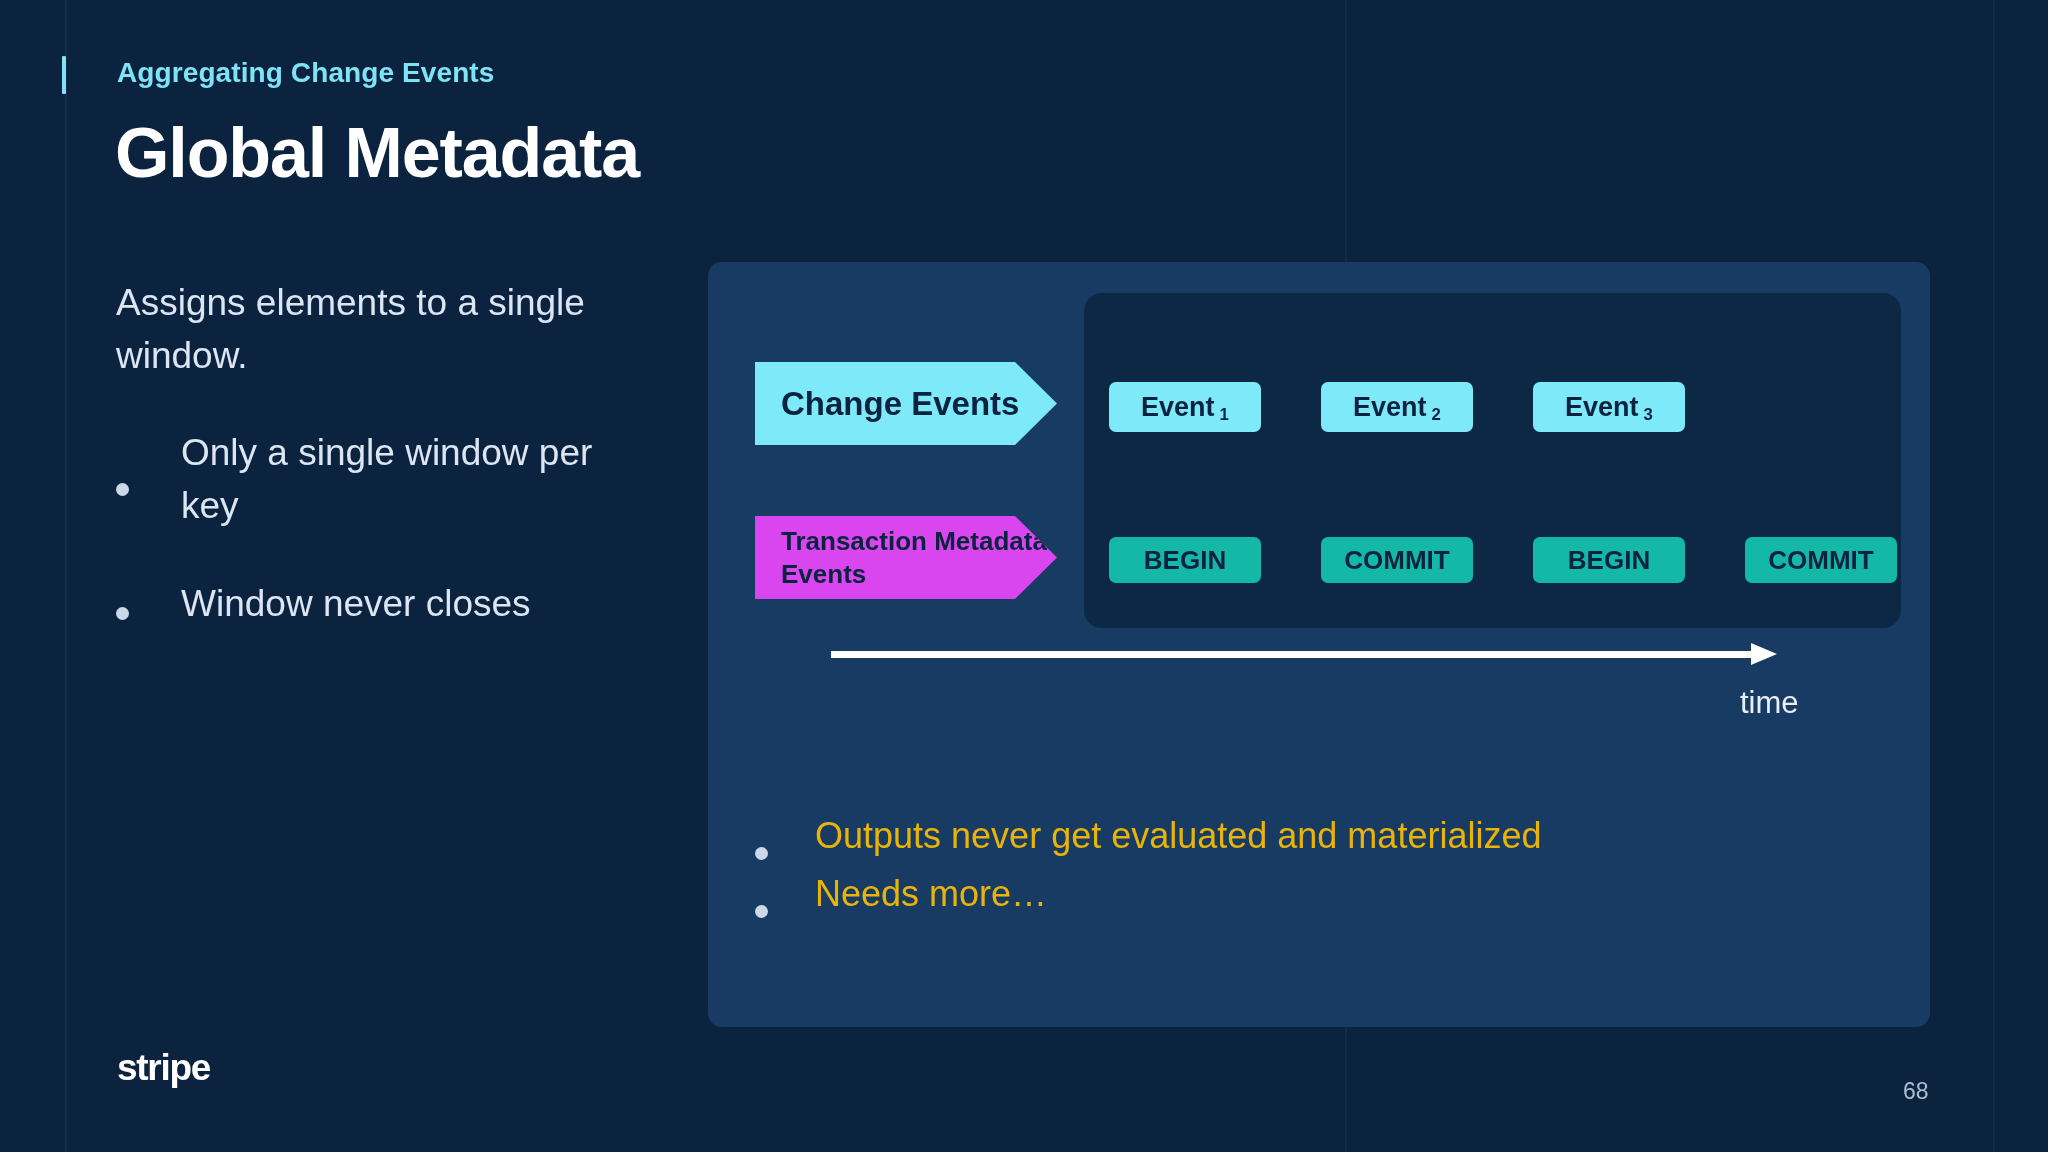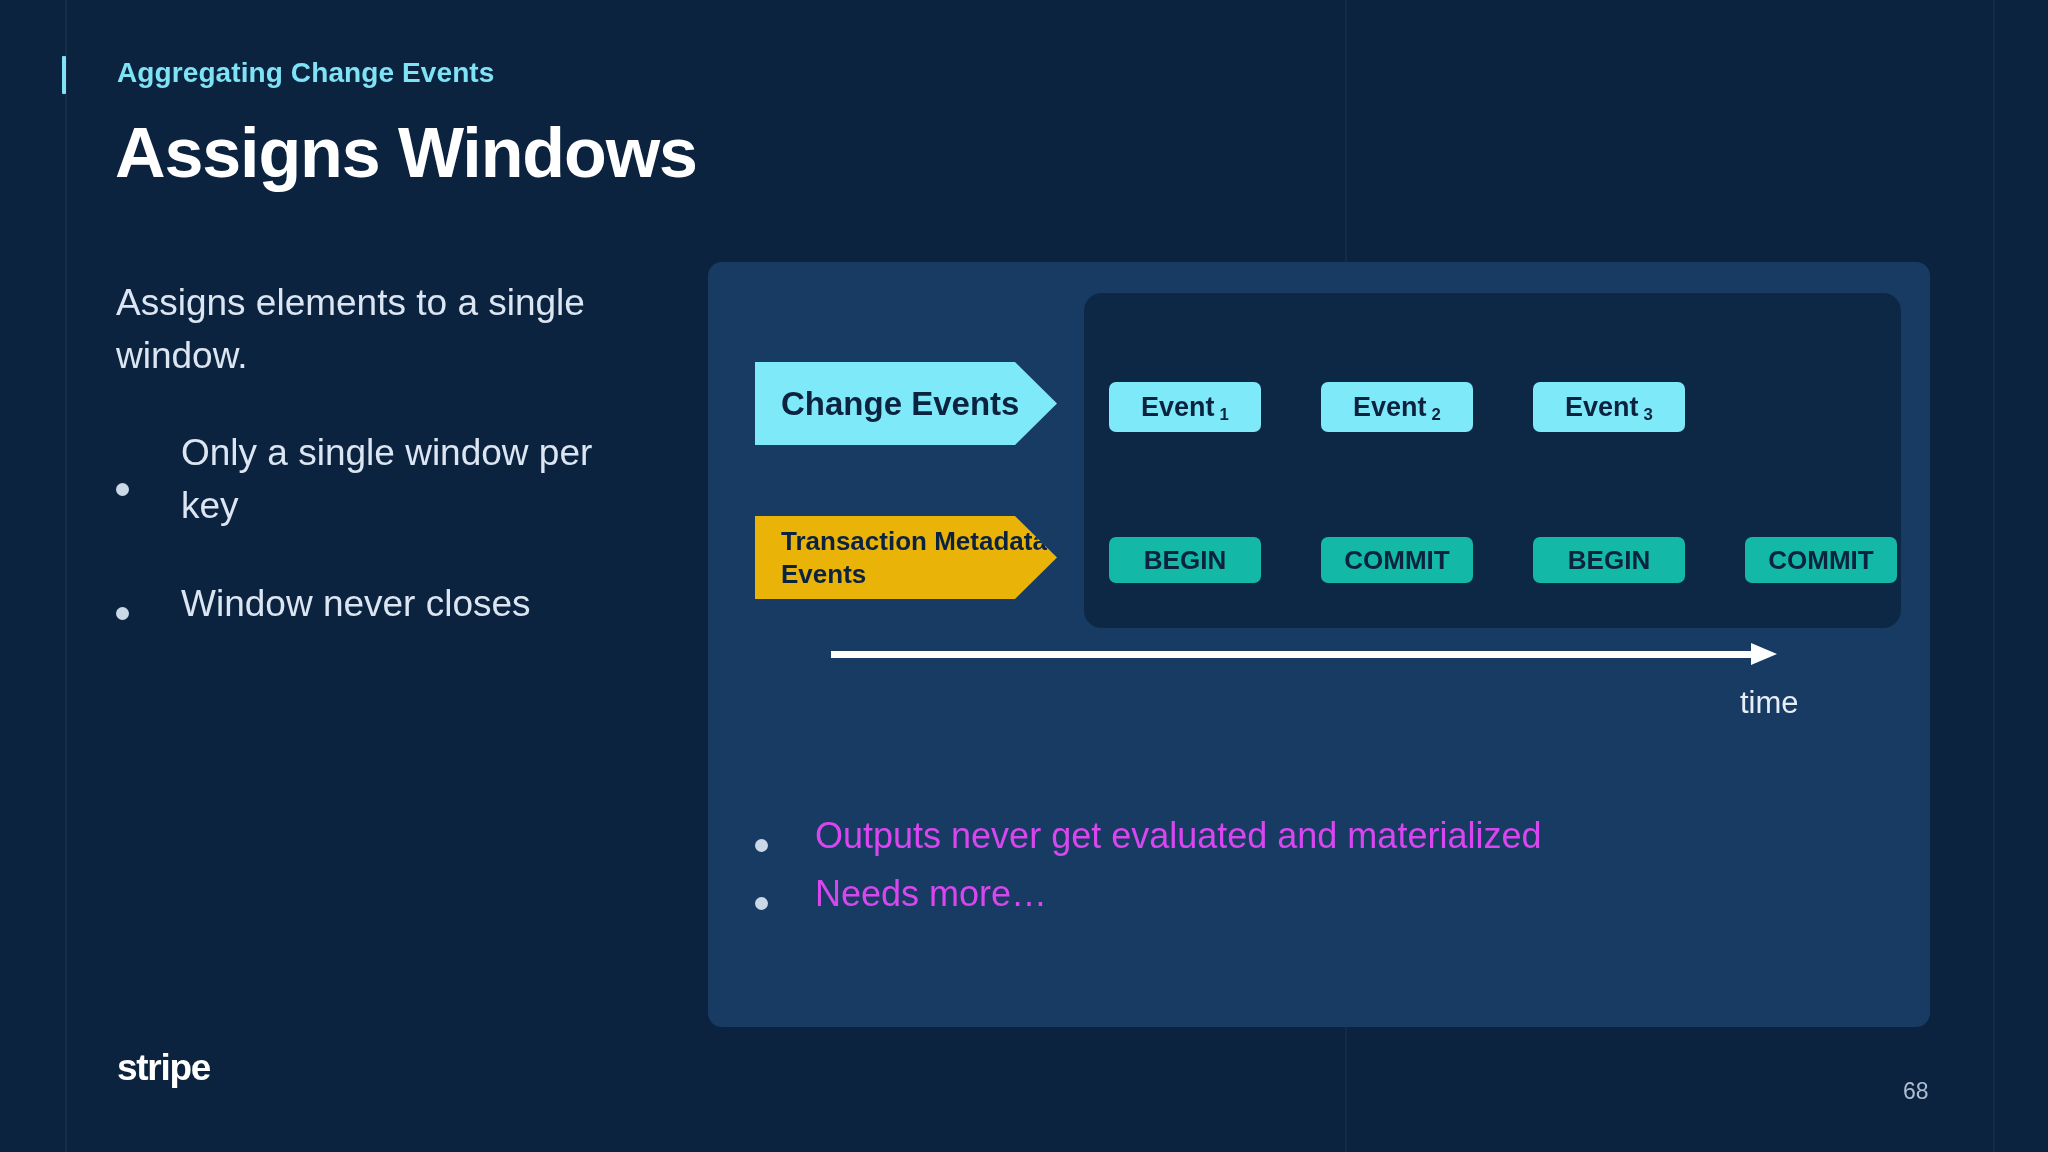--- a/index.html
+++ b/index.html
@@ -137,21 +137,21 @@
     background: #7ee9f9;
     font-size: 33px;
     padding-left: 26px;
     box-sizing: border-box;
   }
   .tag-txn {
     left: 755px;
     top: 516px;
     width: 302px;
     height: 83px;
-    background: #eab308;
+    background: #d946ef;
     font-size: 26px;
     padding-left: 26px;
     box-sizing: border-box;
     line-height: 1.25;
   }
 
   
   .chip {
     position: absolute;
     display: flex;
@@ -228,25 +228,25 @@
 
   
   .panel-bullets {
     position: absolute;
     left: 755px;
     top: 812px;
     width: 1100px;
   }
   .pb-item {
     display: flex;
-    align-items: center;
+    align-items: flex-end;
     margin-bottom: 10px;
     font-size: 36px;
     line-height: 1.34;
-    color: #d946ef;
+    color: #eab308;
   }
   .pb-dot {
     flex: 0 0 auto;
     width: 13px;
     height: 13px;
     border-radius: 50%;
     background: #cbd8e8;
     margin-top: 19px;
     margin-right: 47px;
   }
@@ -273,21 +273,21 @@
 <body>
 
 <div class="slide">
 
   <div class="guide guide-left"></div>
   <div class="guide guide-mid"></div>
   <div class="guide guide-right"></div>
 
   <div class="eyebrow-bar"></div>
   <div class="eyebrow">Aggregating Change Events</div>
-  <div class="title">Assigns Windows</div>
+  <div class="title">Global Metadata</div>
 
   <div class="lead">Assigns elements to a single window.</div>
 
   <div class="left-bullets">
     <div class="lb-item">
       <span class="lb-dot"></span>
       <span class="lb-text">Only a single window per key</span>
     </div>
     <div class="lb-item">
       <span class="lb-dot"></span>

